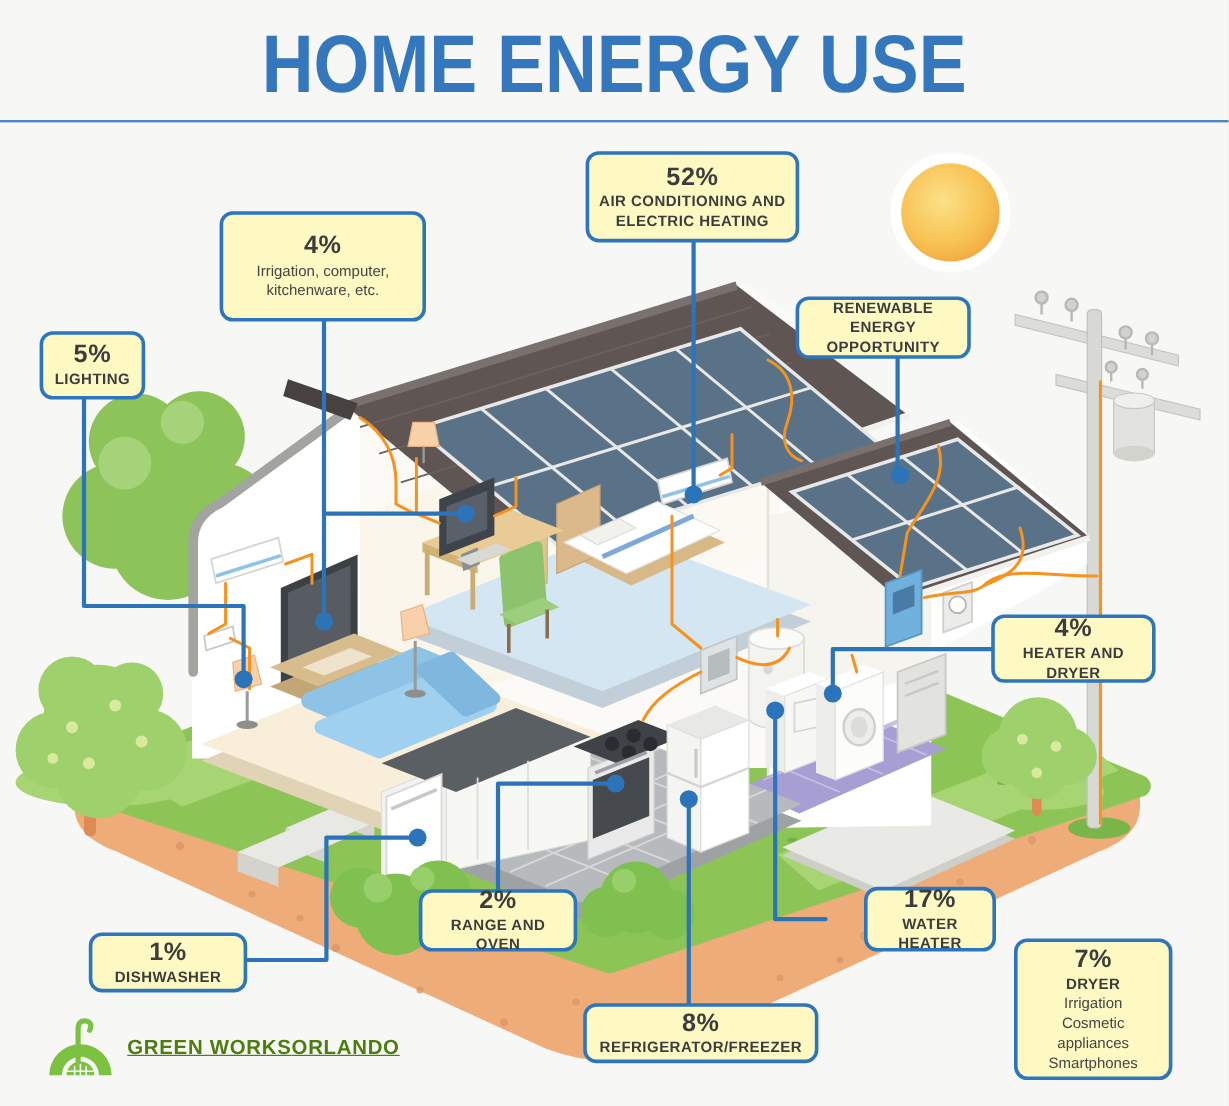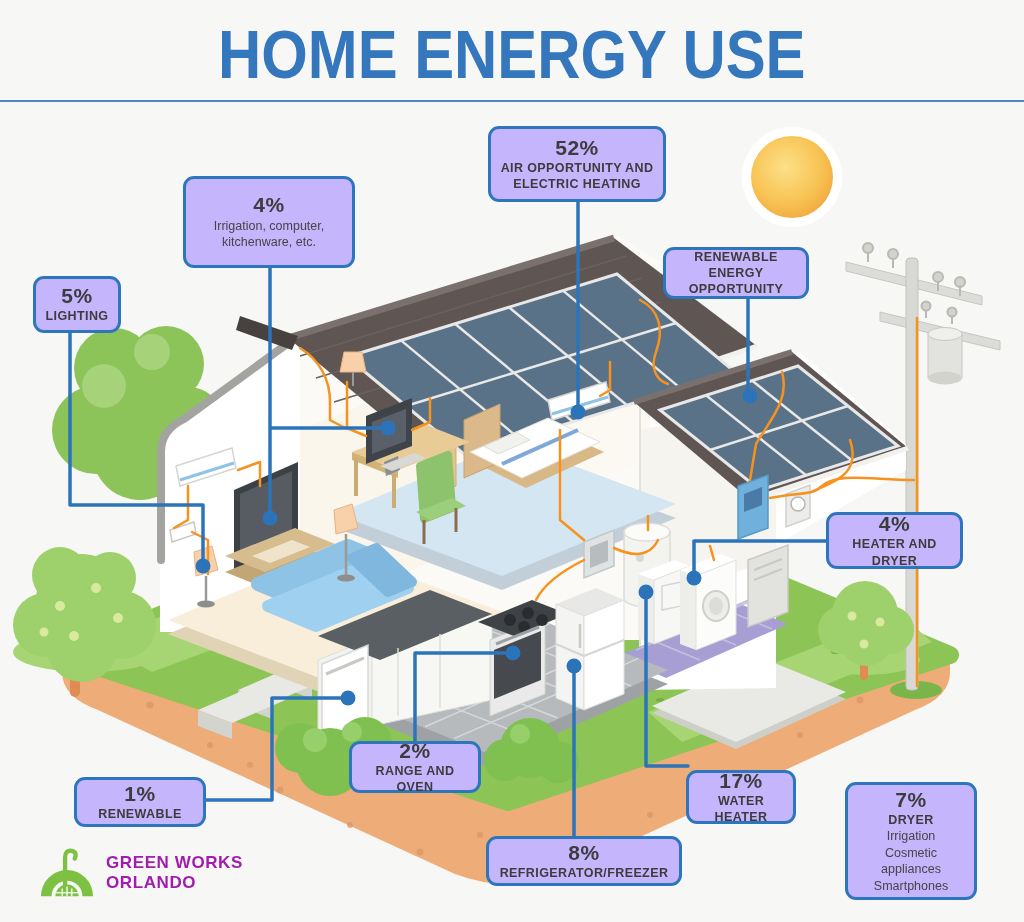--- a/index.html
+++ b/index.html
@@ -4,29 +4,29 @@
 <style>
   html,body{margin:0;padding:0;background:#e9e9e9;}
   .stage{position:relative;width:1024px;height:922px;background:#f7f7f5;overflow:hidden;
          font-family:"Liberation Sans",sans-serif;}
   .header{position:absolute;left:0;top:8px;width:100%;height:92px;display:flex;
           align-items:center;justify-content:center;z-index:4;}
   .title{font-size:68px;font-weight:bold;color:#3577bd;letter-spacing:0px;
          transform:scaleX(.88);white-space:nowrap;}
   .title-rule{position:absolute;left:0;top:100px;width:100%;height:2px;background:#5288c1;z-index:4;}
   svg.scene{position:absolute;left:0;top:0;z-index:1;}
-  .callout{position:absolute;background:#c4b5fd;border:3px solid #2d76bd;border-radius:11px;
+  .callout{position:absolute;background:#fef9c3;border:3px solid #2d76bd;border-radius:11px;
            display:flex;flex-direction:column;justify-content:center;align-items:center;
            text-align:center;color:#3c3c3c;z-index:5;box-sizing:border-box;padding:4px 6px;}
   .pct{font-size:21px;font-weight:bold;letter-spacing:.5px;line-height:1.15;}
   .lbl{font-size:12.5px;font-weight:bold;letter-spacing:.4px;line-height:1.3;}
   .sub{font-size:12.5px;font-weight:normal;line-height:1.32;color:#454545;}
   .logo{position:absolute;left:38px;top:846px;display:flex;align-items:center;gap:10px;z-index:5;}
-  .logo-text{display:flex;flex-direction:column;color:#a21caf;font-weight:bold;
-             font-size:17px;letter-spacing:.6px;line-height:1.15;}
+  .logo-text{display:flex;flex-direction:row;color:#4d7c0f;font-weight:bold;
+             font-size:17px;letter-spacing:.6px;line-height:1.15;text-decoration:underline;}
 </style>
 </head>
 <body>
 
 <div class="stage">
 
   <div class="header">
     <div class="title">HOME ENERGY USE</div>
   </div>
   <div class="title-rule"></div>
@@ -447,21 +447,21 @@
         <circle cx="694" cy="578" r="7.5"></circle>
       <circle cx="513" cy="653" r="7.5"></circle>
         <circle cx="348" cy="698" r="7.5"></circle>
         <circle cx="646" cy="592" r="7.5"></circle>
       <circle cx="574" cy="666" r="7.5"></circle>
     </g>
   </svg>
 
   <div class="callout" style="left:488px;top:126px;width:178px;height:76px;">
     <div class="pct">52%</div>
-    <div class="lbl"><span>AIR OPPORTUNITY AND</span><br>
+    <div class="lbl"><span>AIR CONDITIONING AND</span><br>
       <span>ELECTRIC HEATING</span></div>
   </div>
 
   <div class="callout" style="left:183px;top:176px;width:172px;height:92px;">
     <div class="pct">4%</div>
     <div class="sub"><span>Irrigation, computer,</span><br>
       <span>kitchenware, etc.</span></div>
   </div>
 
   <div class="callout" style="left:33px;top:276px;width:88px;height:57px;">
@@ -479,24 +479,24 @@
     <div class="lbl">HEATER AND DRYER</div>
   </div>
 
   <div class="callout" style="left:349px;top:741px;width:132px;height:52px;">
     <div class="pct">2%</div>
     <div class="lbl">RANGE AND OVEN</div>
   </div>
 
   <div class="callout" style="left:74px;top:777px;width:132px;height:50px;">
     <div class="pct">1%</div>
-    <div class="lbl">RENEWABLE</div>
-  </div>
-
-  <div class="callout" style="left:686px;top:739px;width:110px;height:54px;margin-top:31px;">
+    <div class="lbl">DISHWASHER</div>
+  </div>
+
+  <div class="callout" style="left:720px;top:739px;width:110px;height:54px;">
     <div class="pct">17%</div>
     <div class="lbl">WATER HEATER</div>
   </div>
 
   <div class="callout" style="left:486px;top:836px;width:196px;height:50px;">
     <div class="pct">8%</div>
     <div class="lbl">REFRIGERATOR/FREEZER</div>
   </div>
 
   <div class="callout" style="left:845px;top:782px;width:132px;height:118px;">

